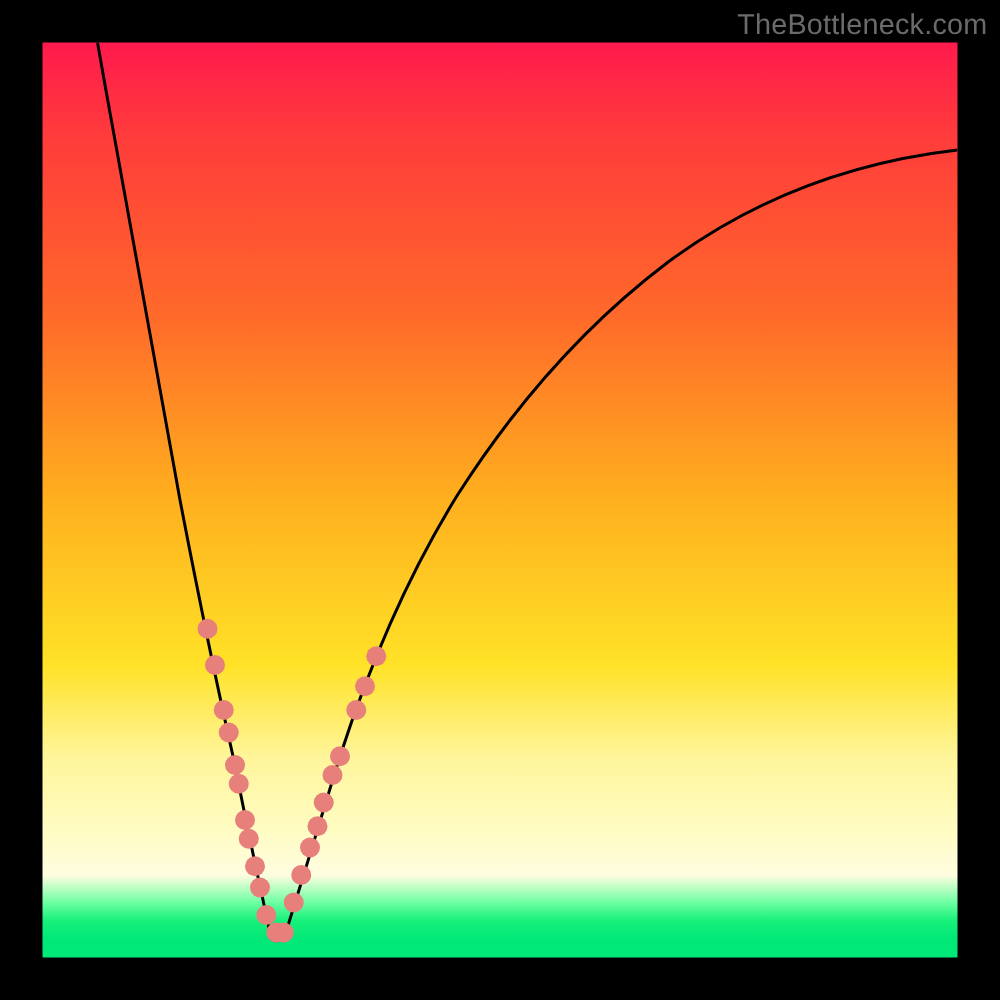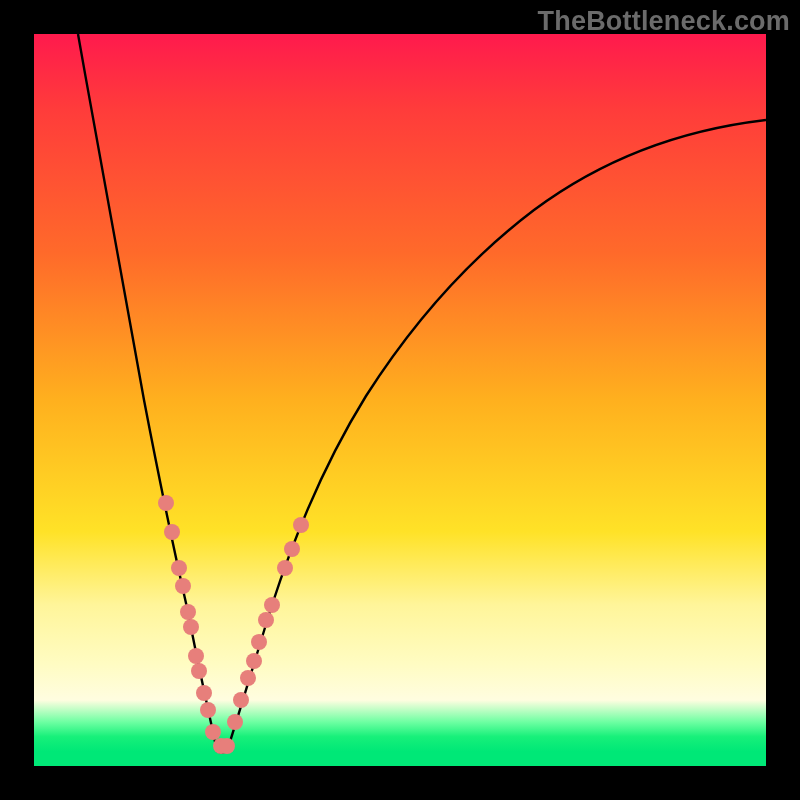--- a/index.html
+++ b/index.html
@@ -38,23 +38,23 @@
         #17f07a 96%,
         #00e877 98%,
         #00e877 100%
       );
   }
   .watermark {
     position: absolute;
     top: 6px;
     right: 10px;
     color: #6b6b6b;
-    font-size: 27px;
+    font-size: 23px;
     letter-spacing: 0.2px;
-    font-weight: 700;
+    font-weight: 400;
     user-select: none;
   }
   svg.curve {
     position: absolute;
     inset: 0;
     width: 732px;
     height: 732px;
   }
   .stroke {
     fill: none;

